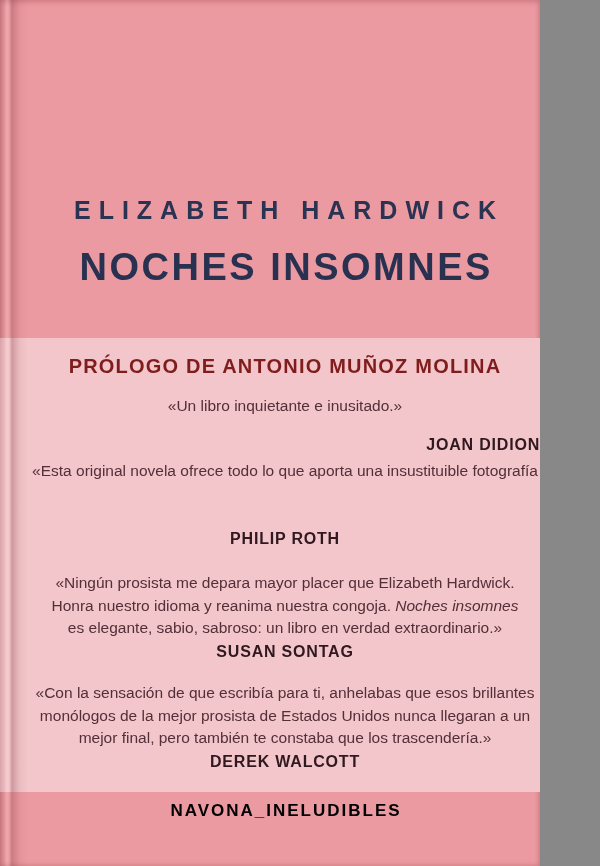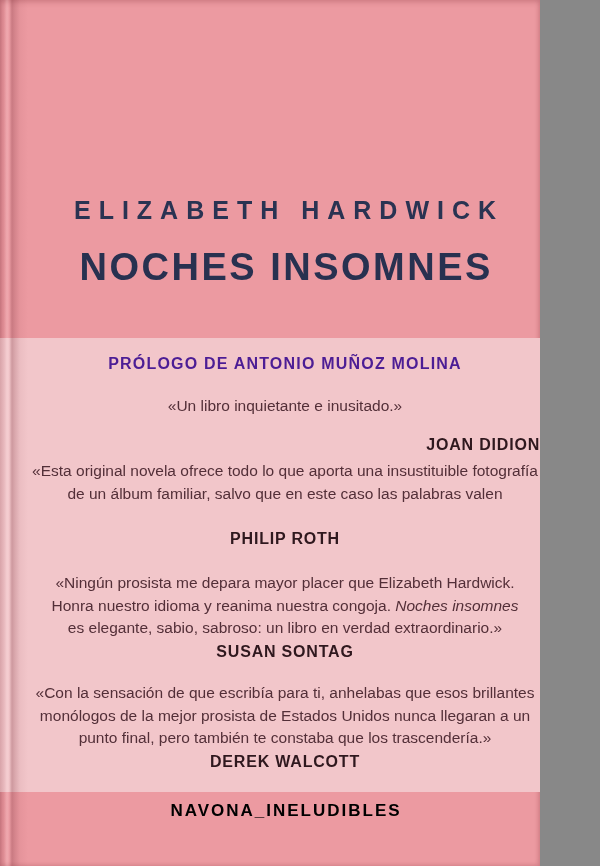--- a/index.html
+++ b/index.html
@@ -59,24 +59,24 @@
   }
   
   .band {
     position: absolute;
     top: 338px; left: 0;
     width: 600px; height: 454px;
     background: #f2c6ca;
   }
   .prologue {
     top: 355px;
-    font-size: 16px;
+    font-size: 20px;
     font-weight: bold;
     letter-spacing: 1.2px;
-    color: #4c1d95;
+    color: #7f1d1d;
   }
   .qline {
     font-size: 15.5px;
     line-height: 22.5px;
     font-weight: 400;
     color: #532f38;
   }
   .qline .it { font-style: italic; }
   .attribution {
     font-size: 16px;
@@ -115,34 +115,33 @@
 
   <div class="centered prologue">PRÓLOGO DE ANTONIO MUÑOZ MOLINA</div>
 
   <div class="centered q-joan">
     <div class="qline">«Un libro inquietante e inusitado.»</div>
   </div>
   <div class="centered attribution a-joan">JOAN DIDION</div>
 
   <div class="centered q-roth">
     <div class="qline">«Esta original novela ofrece todo lo que aporta una insustituible fotografía</div>
-    <div class="qline">de un álbum familiar, salvo que en este caso las palabras valen</div>
   </div>
   <div class="centered attribution a-roth">PHILIP ROTH</div>
 
   <div class="centered q-sontag">
     <div class="qline">«Ningún prosista me depara mayor placer que Elizabeth Hardwick.</div>
     <div class="qline"><span>Honra nuestro idioma y reanima nuestra congoja. </span><span class="it">Noches insomnes</span></div>
     <div class="qline">es elegante, sabio, sabroso: un libro en verdad extraordinario.»</div>
   </div>
   <div class="centered attribution a-sontag">SUSAN SONTAG</div>
 
   <div class="centered q-walcott">
     <div class="qline">«Con la sensación de que escribía para ti, anhelabas que esos brillantes</div>
     <div class="qline">monólogos de la mejor prosista de Estados Unidos nunca llegaran a un</div>
-    <div class="qline">punto final, pero también te constaba que los trascendería.»</div>
+    <div class="qline">mejor final, pero también te constaba que los trascendería.»</div>
   </div>
   <div class="centered attribution a-walcott">DEREK WALCOTT</div>
 
   <div class="centered publisher">NAVONA_INELUDIBLES</div>
 
   <div class="spine-shade"></div>
 </div>
 
 </body></html>

